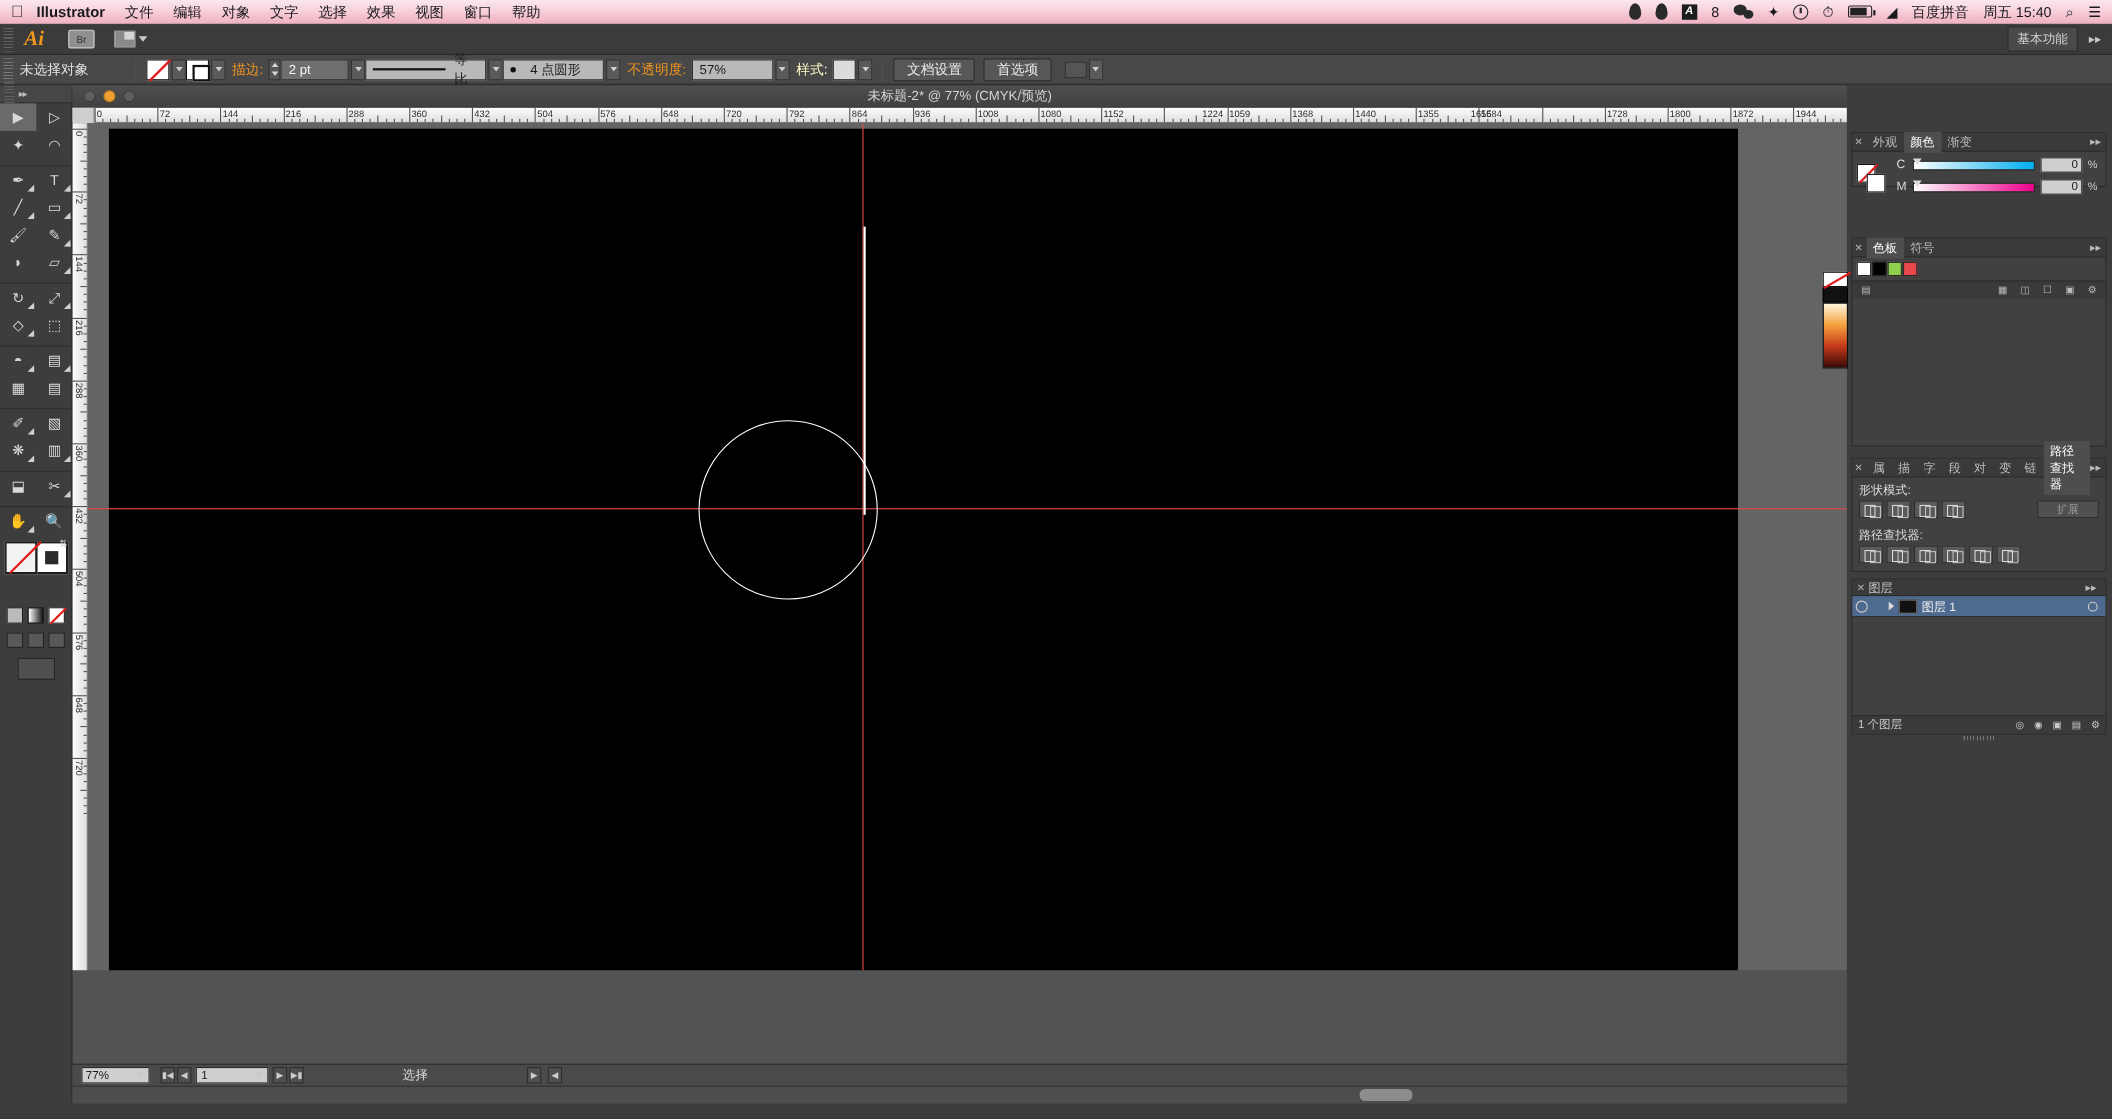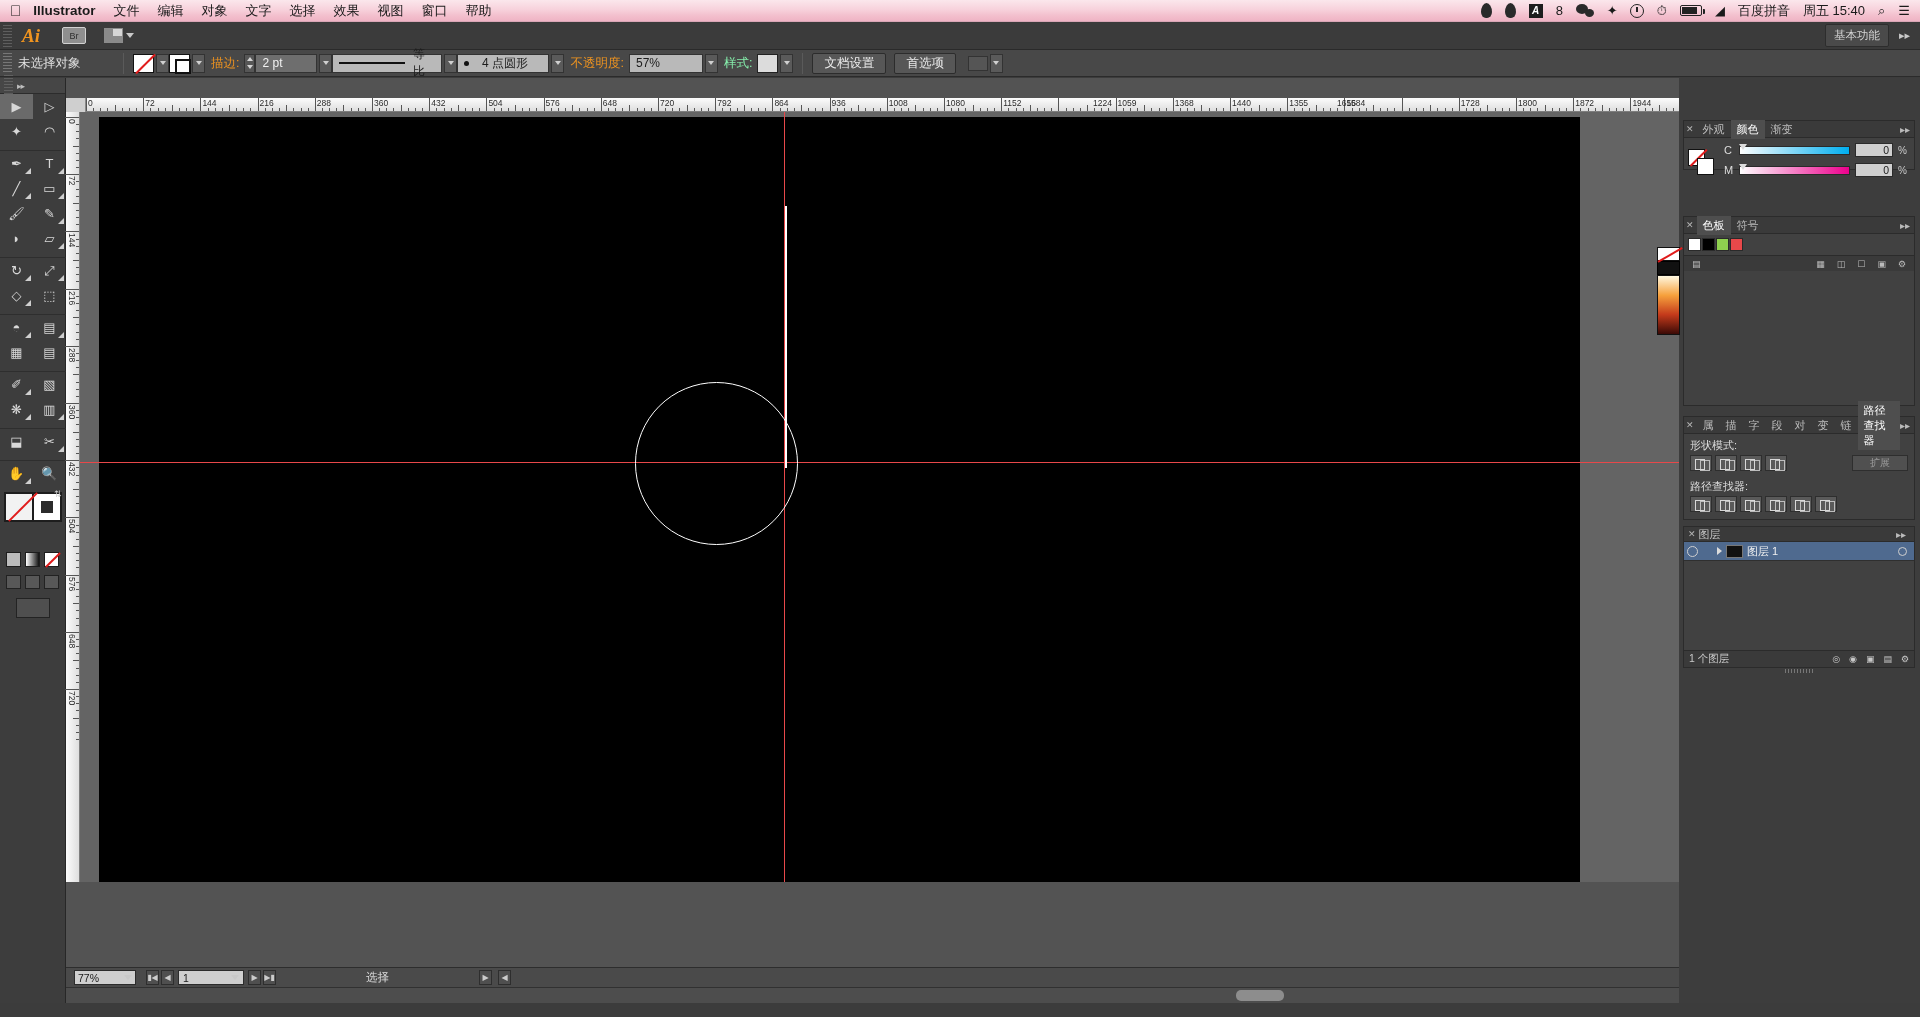--- a/index.html
+++ b/index.html
@@ -332,21 +332,21 @@
     <span style="width:2px"></span>
   </span>
   <span class="ddbtn">
       <i></i>
     </span>
   <span class="olbl">不透明度:</span>
   <span class="fldwide" style="width:74px;justify-content:flex-start">57%</span>
   <span class="ddbtn">
       <i></i>
     </span>
-  <span class="olbl" style="color:#86efac">样式:</span>
+  <span class="olbl" style="color:#fef9c3">样式:</span>
   <span class="stylesw"></span>
   <span class="ddbtn">
       <i></i>
     </span>
   <span class="vsep"></span>
   <span class="pbtn">文档设置</span>
   <span style="width:8px"></span>
   <span class="pbtn">首选项</span>
   <span style="width:12px"></span>
   <span class="smallicon"></span>
@@ -415,20 +415,28 @@
   </div>
   <div class="scrmodes">
     <div></div>
     <div></div>
     <div></div>
   </div>
   <div id="tbfoot"></div>
 </div>
 
 <div id="docwin">
+  <div id="doctitle">
+    <span class="trafficlights">
+      <span class="tl r"></span>
+      <span class="tl y"></span>
+      <span class="tl g"></span>
+    </span>
+    <span id="doctitletext">未标题-2* @ 77% (CMYK/预览)</span>
+  </div>
 
   <div id="ruler-top">
     <span class="corner"></span>
   <span class="rtick" style="left: 20px; height: 14px;"></span>
       <span class="rnum" style="left: 20px;">0</span>
       <span class="rtick" style="left: 27.15px; height: 3.5px;"></span>
       <span class="rtick" style="left: 34.3px; height: 3.5px;"></span>
       <span class="rtick" style="left: 41.45px; height: 3.5px;"></span>
       <span class="rtick" style="left: 48.6px; height: 6px;"></span>
       <span class="rtick" style="left: 55.75px; height: 3.5px;"></span>

